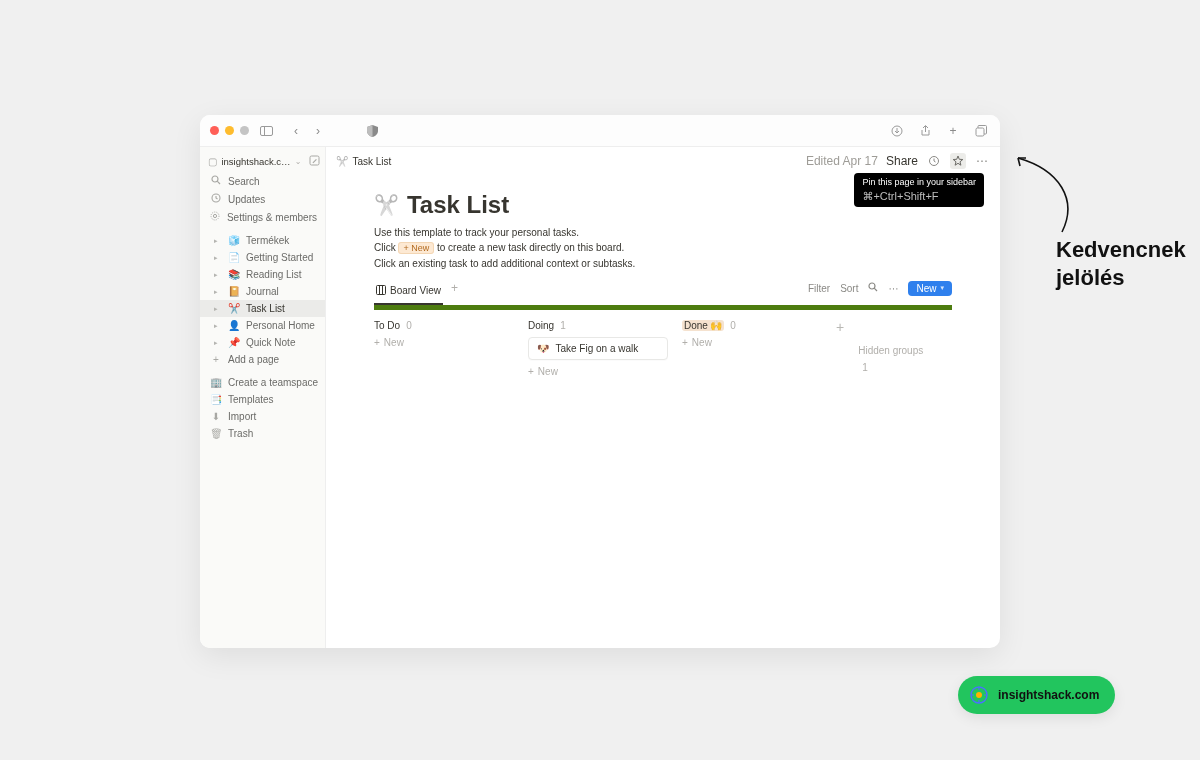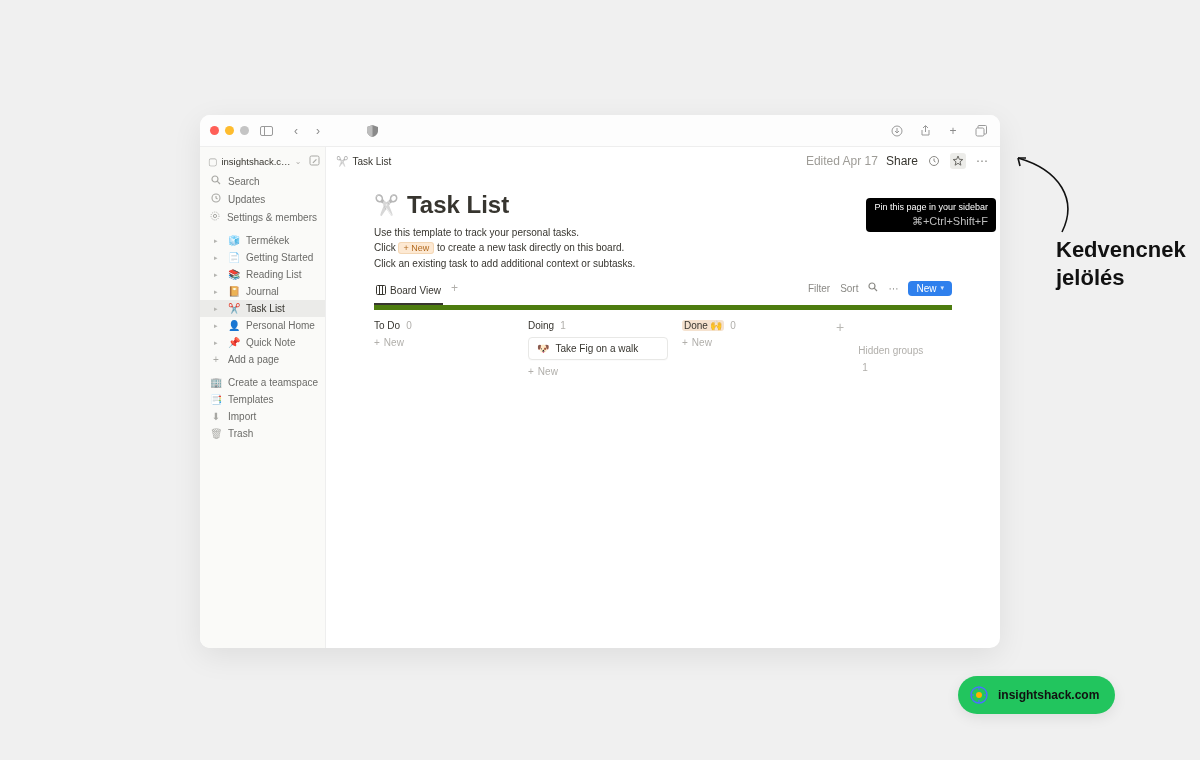--- a/index.html
+++ b/index.html
@@ -91,25 +91,24 @@
     height:28px; display:flex; align-items:center; padding:0 10px; gap:6px;
     font-size:10px; color:#37352f;
     position: relative;
   }
   .breadcrumb { display:flex; align-items:center; gap:4px; color:#37352f; }
   .top-right { margin-left:auto; display:flex; align-items:center; gap:8px; color:#9e9c97; font-size:12px; }
   .top-right .share { color:#37352f; }
   .top-icon { width:16px; height:16px; display:flex; align-items:center; justify-content:center; color:#8a8985; cursor:pointer; border-radius:3px;}
   .top-icon.star-active { background:#ecece9; }
   .tooltip {
-    position:absolute; right:4px; top:26px;
+    position:absolute; right:16px; top:26px;
     background:#000; color:#fff; font-size:9px;
-    padding:4px 8px; border-radius:4px; text-align:right;
+    padding:4px 8px; border-radius:4px; text-align:left;
     line-height:1.3;
-    margin-top:25px;
   }
   .tooltip .kbd { color:#bdbdbd; font-size:11px; }
 
   .page-body { padding: 16px 48px; overflow:auto; flex:1; }
   .page-title-row { display:flex; align-items:center; gap:8px; }
   .page-title-icon { font-size:20px; filter: grayscale(1) opacity(.45); }
   .page-title { font-size:24px; font-weight:700; color:#37352f; }
   .page-desc { margin-top:6px; font-size:10px; color:#37352f; line-height:1.5; }
   .page-desc .tag-new { background:#fde9d3; border:1px solid #f3d6b4; border-radius:3px; padding:0 4px; color:#b26a20; font-size:9px; }
 

